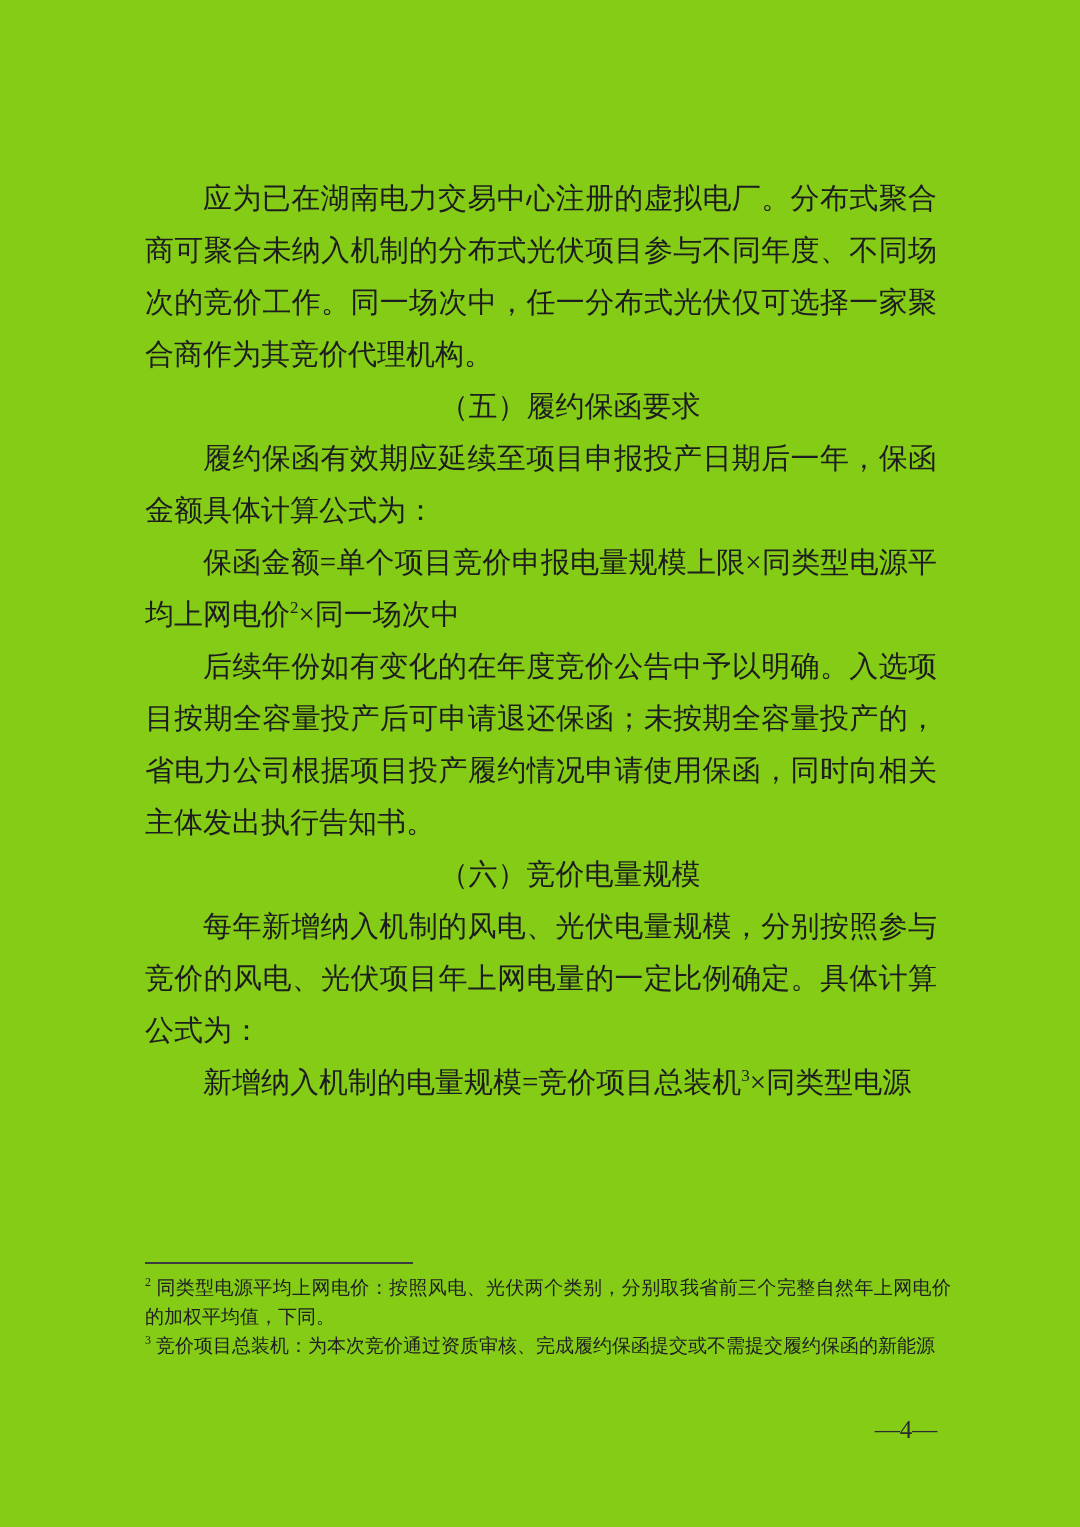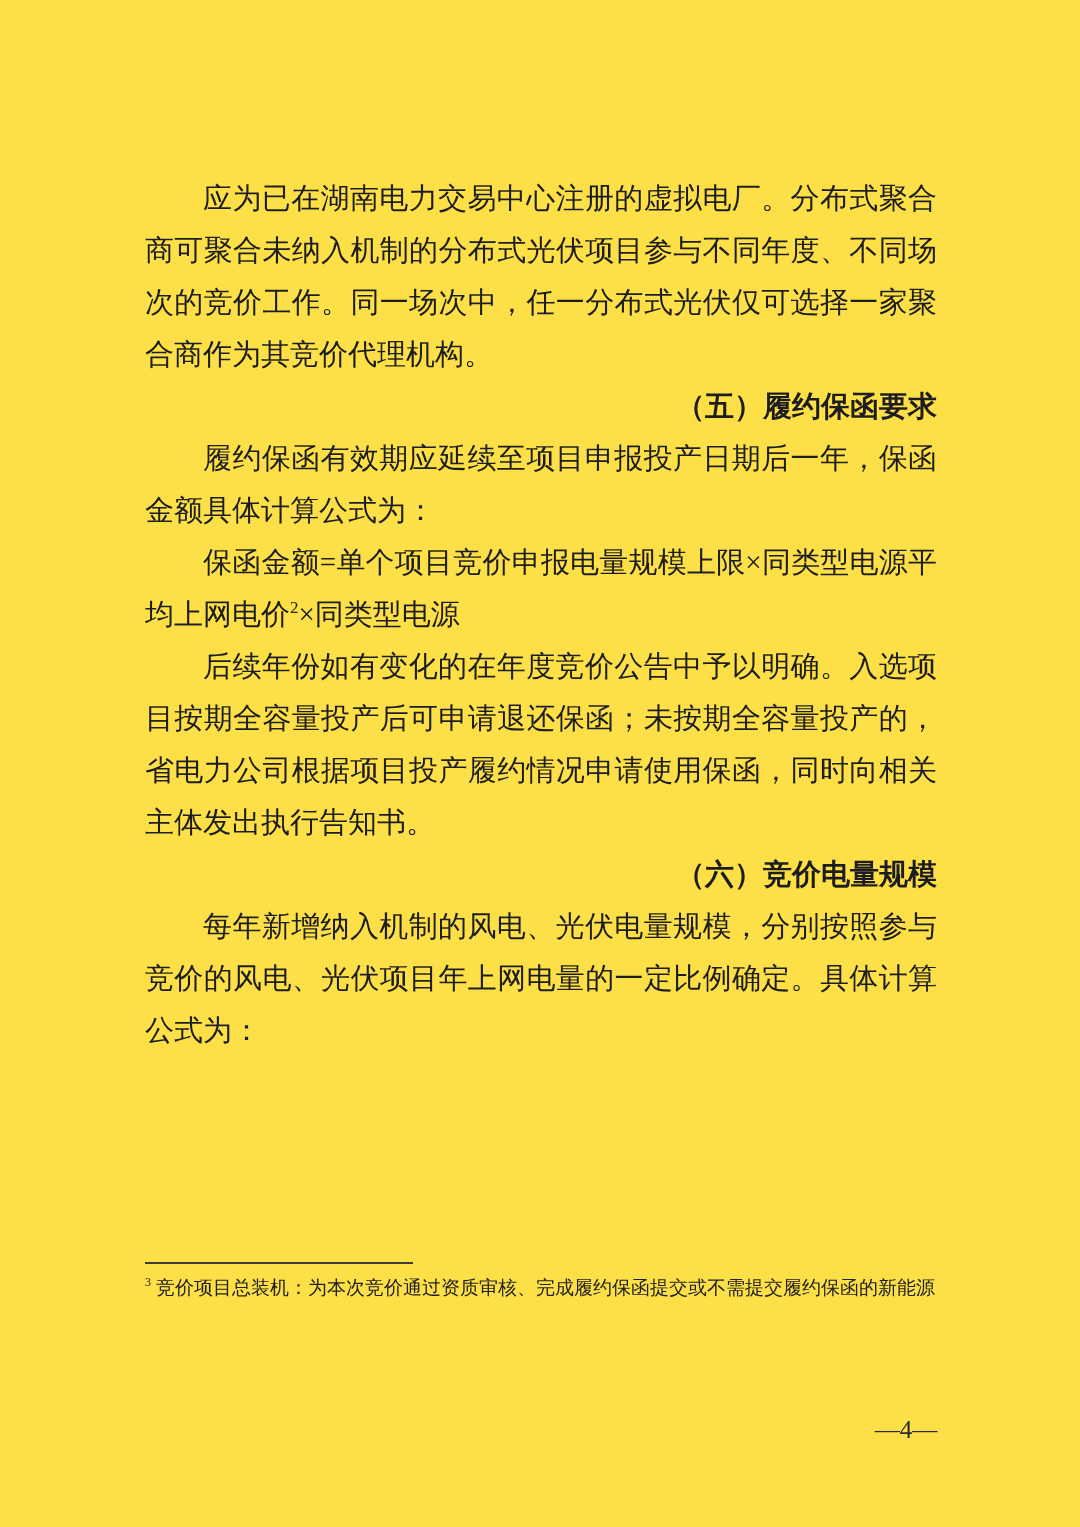--- a/index.html
+++ b/index.html
@@ -4,21 +4,21 @@
 <style>
   html, body {
     margin: 0;
     padding: 0;
     background: #ffffff;
   }
   .doc-page {
     position: relative;
     width: 1080px;
     height: 1527px;
-    background: #fde047;
+    background: #84cc16;
     overflow: hidden;
     font-family: "Liberation Serif", "DejaVu Serif", serif;
     color: #1d1d1f;
   }
   .doc-content {
     position: absolute;
     left: 145px;
     top: 172px;
     width: 792px;
   }
@@ -26,22 +26,22 @@
   .section-heading {
     margin: 0;
     font-size: 29px;
     line-height: 52px;
     text-align: justify;
     text-indent: 2em;
     font-weight: 400;
     word-break: break-all;
   }
   .section-heading {
-    font-weight: 700;
-    text-align: right;
+    font-weight: 400;
+    text-align: center;
   }
   .sup-ref {
     font-size: 17px;
     line-height: 0;
     vertical-align: 11px;
     letter-spacing: 0;
   }
   .footnote-area {
     position: absolute;
     left: 145px;
@@ -87,35 +87,37 @@
 <div class="doc-page">
 
   <div class="doc-content">
 
     <p class="para">应为已在湖南电力交易中心注册的虚拟电厂。分布式聚合商可聚合未纳入机制的分布式光伏项目参与不同年度、不同场次的竞价工作。同一场次中，任一分布式光伏仅可选择一家聚合商作为其竞价代理机构。</p>
 
     <p class="section-heading">（五）履约保函要求</p>
 
     <p class="para">履约保函有效期应延续至项目申报投产日期后一年，保函金额具体计算公式为：</p>
 
-    <p class="para"><span>保函金额=单个项目竞价申报电量规模上限×同类型电源平均上网电价</span><span class="sup-ref">2</span><span>×同类型电源</span></p>
+    <p class="para"><span>保函金额=单个项目竞价申报电量规模上限×同类型电源平均上网电价</span><span class="sup-ref">2</span><span>×同一场次中</span></p>
 
 
     <p class="para">后续年份如有变化的在年度竞价公告中予以明确。入选项目按期全容量投产后可申请退还保函；未按期全容量投产的，省电力公司根据项目投产履约情况申请使用保函，同时向相关主体发出执行告知书。</p>
 
     <p class="section-heading">（六）竞价电量规模</p>
 
 
     <p class="para">每年新增纳入机制的风电、光伏电量规模，分别按照参与竞价的风电、光伏项目年上网电量的一定比例确定。具体计算公式为：</p>
 
+    <p class="para"><span>新增纳入机制的电量规模=竞价项目总装机</span><span class="sup-ref">3</span><span>×同类型电源</span></p>
 
   </div>
 
   <div class="footnote-area">
     <hr class="footnote-divider">
 
+    <p class="footnote"><span class="fn-marker">2</span><span>同类型电源平均上网电价：按照风电、光伏两个类别，分别取我省前三个完整自然年上网电价的加权平均值，下同。</span></p>
 
     <p class="footnote"><span class="fn-marker">3</span><span>竞价项目总装机：为本次竞价通过资质审核、完成履约保函提交或不需提交履约保函的新能源</span></p>
   </div>
 
   <div class="page-number">—4—</div>
 
 </div>
 
 </body></html>

